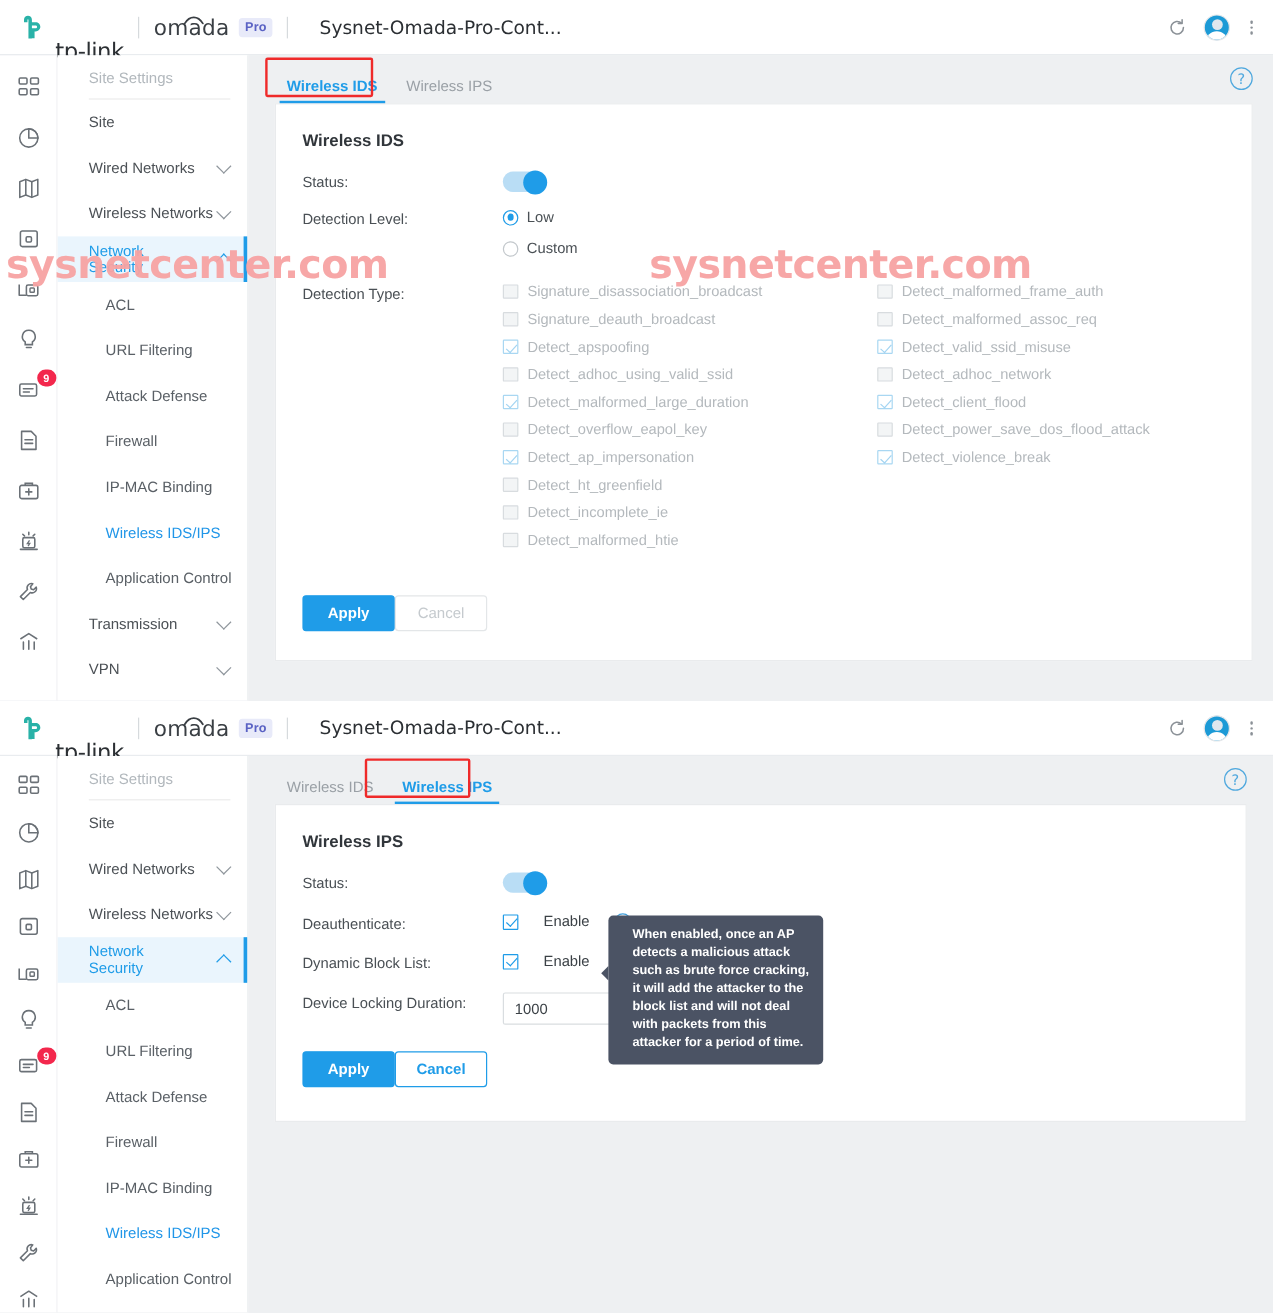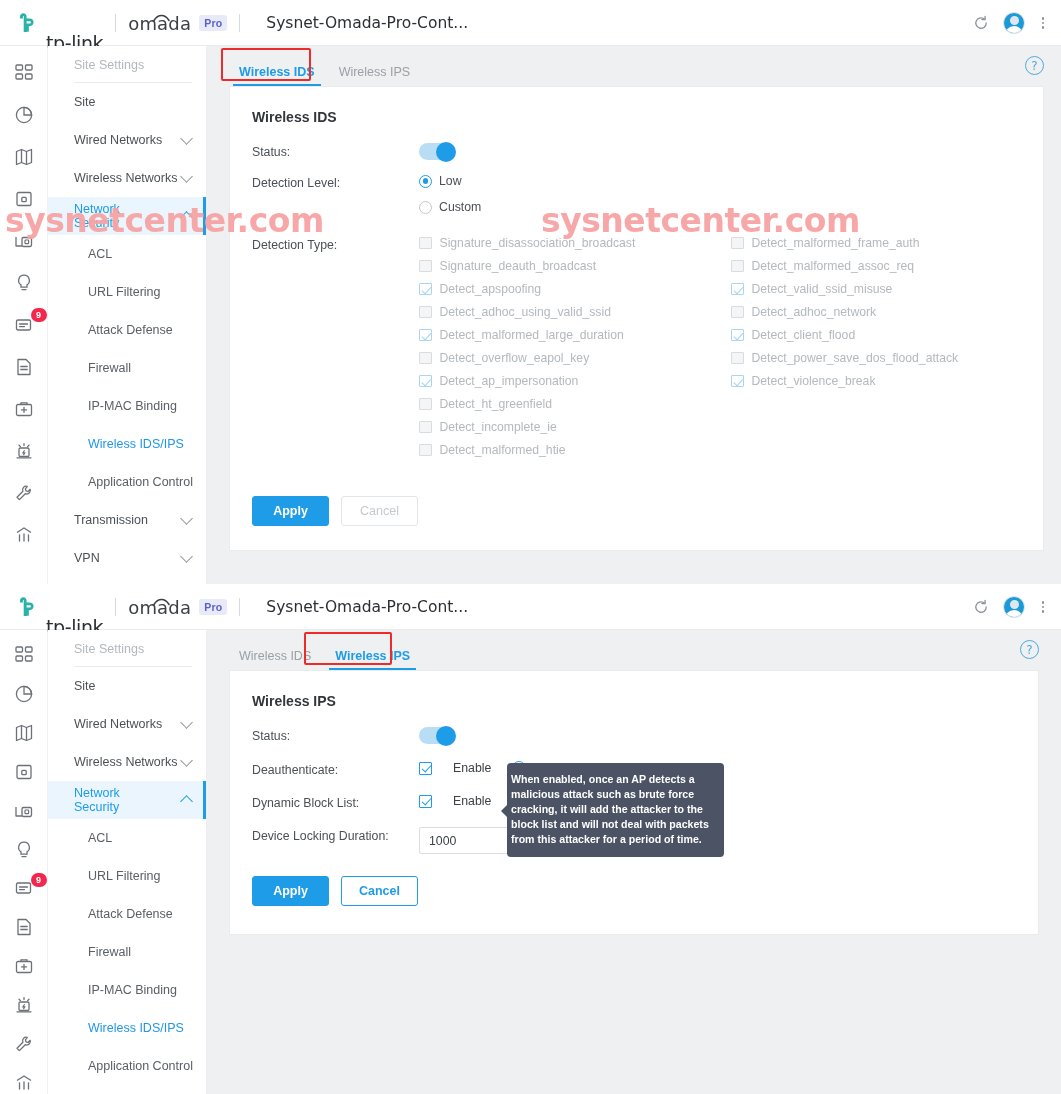--- a/index.html
+++ b/index.html
@@ -167,21 +167,21 @@
     width: 12.5px; height: 12.5px; border: 1px solid #d8dcdf; background: #f3f5f6; flex: 0 0 12.5px;
     border-radius: 1px; position: relative;
   }
   .cbox.chk { border-color: #a9d7f2; background: #fff; }
   .cbox.chk::after {
     content: ''; position: absolute; left: 3.6px; top: 0.8px; width: 4px; height: 7.5px;
     border-right: 1.5px solid #a3d4f2; border-bottom: 1.5px solid #a3d4f2; transform: rotate(42deg);
   }
 
   
-  .btnrow { display: flex; gap: 12px; padding: 16px 0 24px 22px; }
+  .btnrow { display: flex; gap: 0; padding: 16px 0 24px 22px; }
   .btn {
     min-width: 77px; height: 30px; border-radius: 3px; font-size: 12.5px;
     display: flex; align-items: center; justify-content: center; cursor: pointer; font-weight: bold;
   }
   .btn.primary { background: #1f9ce8; color: #fff; border: 1px solid #1f9ce8; }
   .btn.ghost-dis { background: #fff; color: #c5cace; border: 1px solid #e3e6e8; font-weight: normal; }
   .btn.ghost { background: #fff; color: #1f9ce8; border: 1px solid #1f9ce8; }
 
   
   .enable-wrap { display: flex; align-items: center; gap: 21px; }
@@ -199,22 +199,22 @@
     font-size: 10px; display: flex; align-items: center; justify-content: center; cursor: pointer;
     font-family: "DejaVu Serif", serif; font-style: italic;
   }
   .num-input {
     width: 95px; height: 27px; border: 1px solid #d9dde0; background: #fff; border-radius: 2px;
     font-size: 12.3px; color: #3b4146; padding: 0 9px; display: flex; align-items: center;
   }
 
   
   .tooltip {
-    position: absolute; left: 507px; top: 763px; width: 217px;
-    background: #4b5364; color: #ffffff; border-radius: 4px; padding: 9px 10px 10px 4px;
+    position: absolute; left: 507px; top: 763px; width: 179px;
+    background: #4b5364; color: #ffffff; border-radius: 4px; padding: 9px 10px 10px 20px;
     font-size: 10.6px; line-height: 1.42; font-weight: bold; z-index: 40;
   }
   .tooltip::before {
     content: ''; position: absolute; left: -6px; top: 42px;
     border-top: 6px solid transparent; border-bottom: 6px solid transparent;
     border-right: 6px solid #4b5364;
   }
 
   
   .wm {

